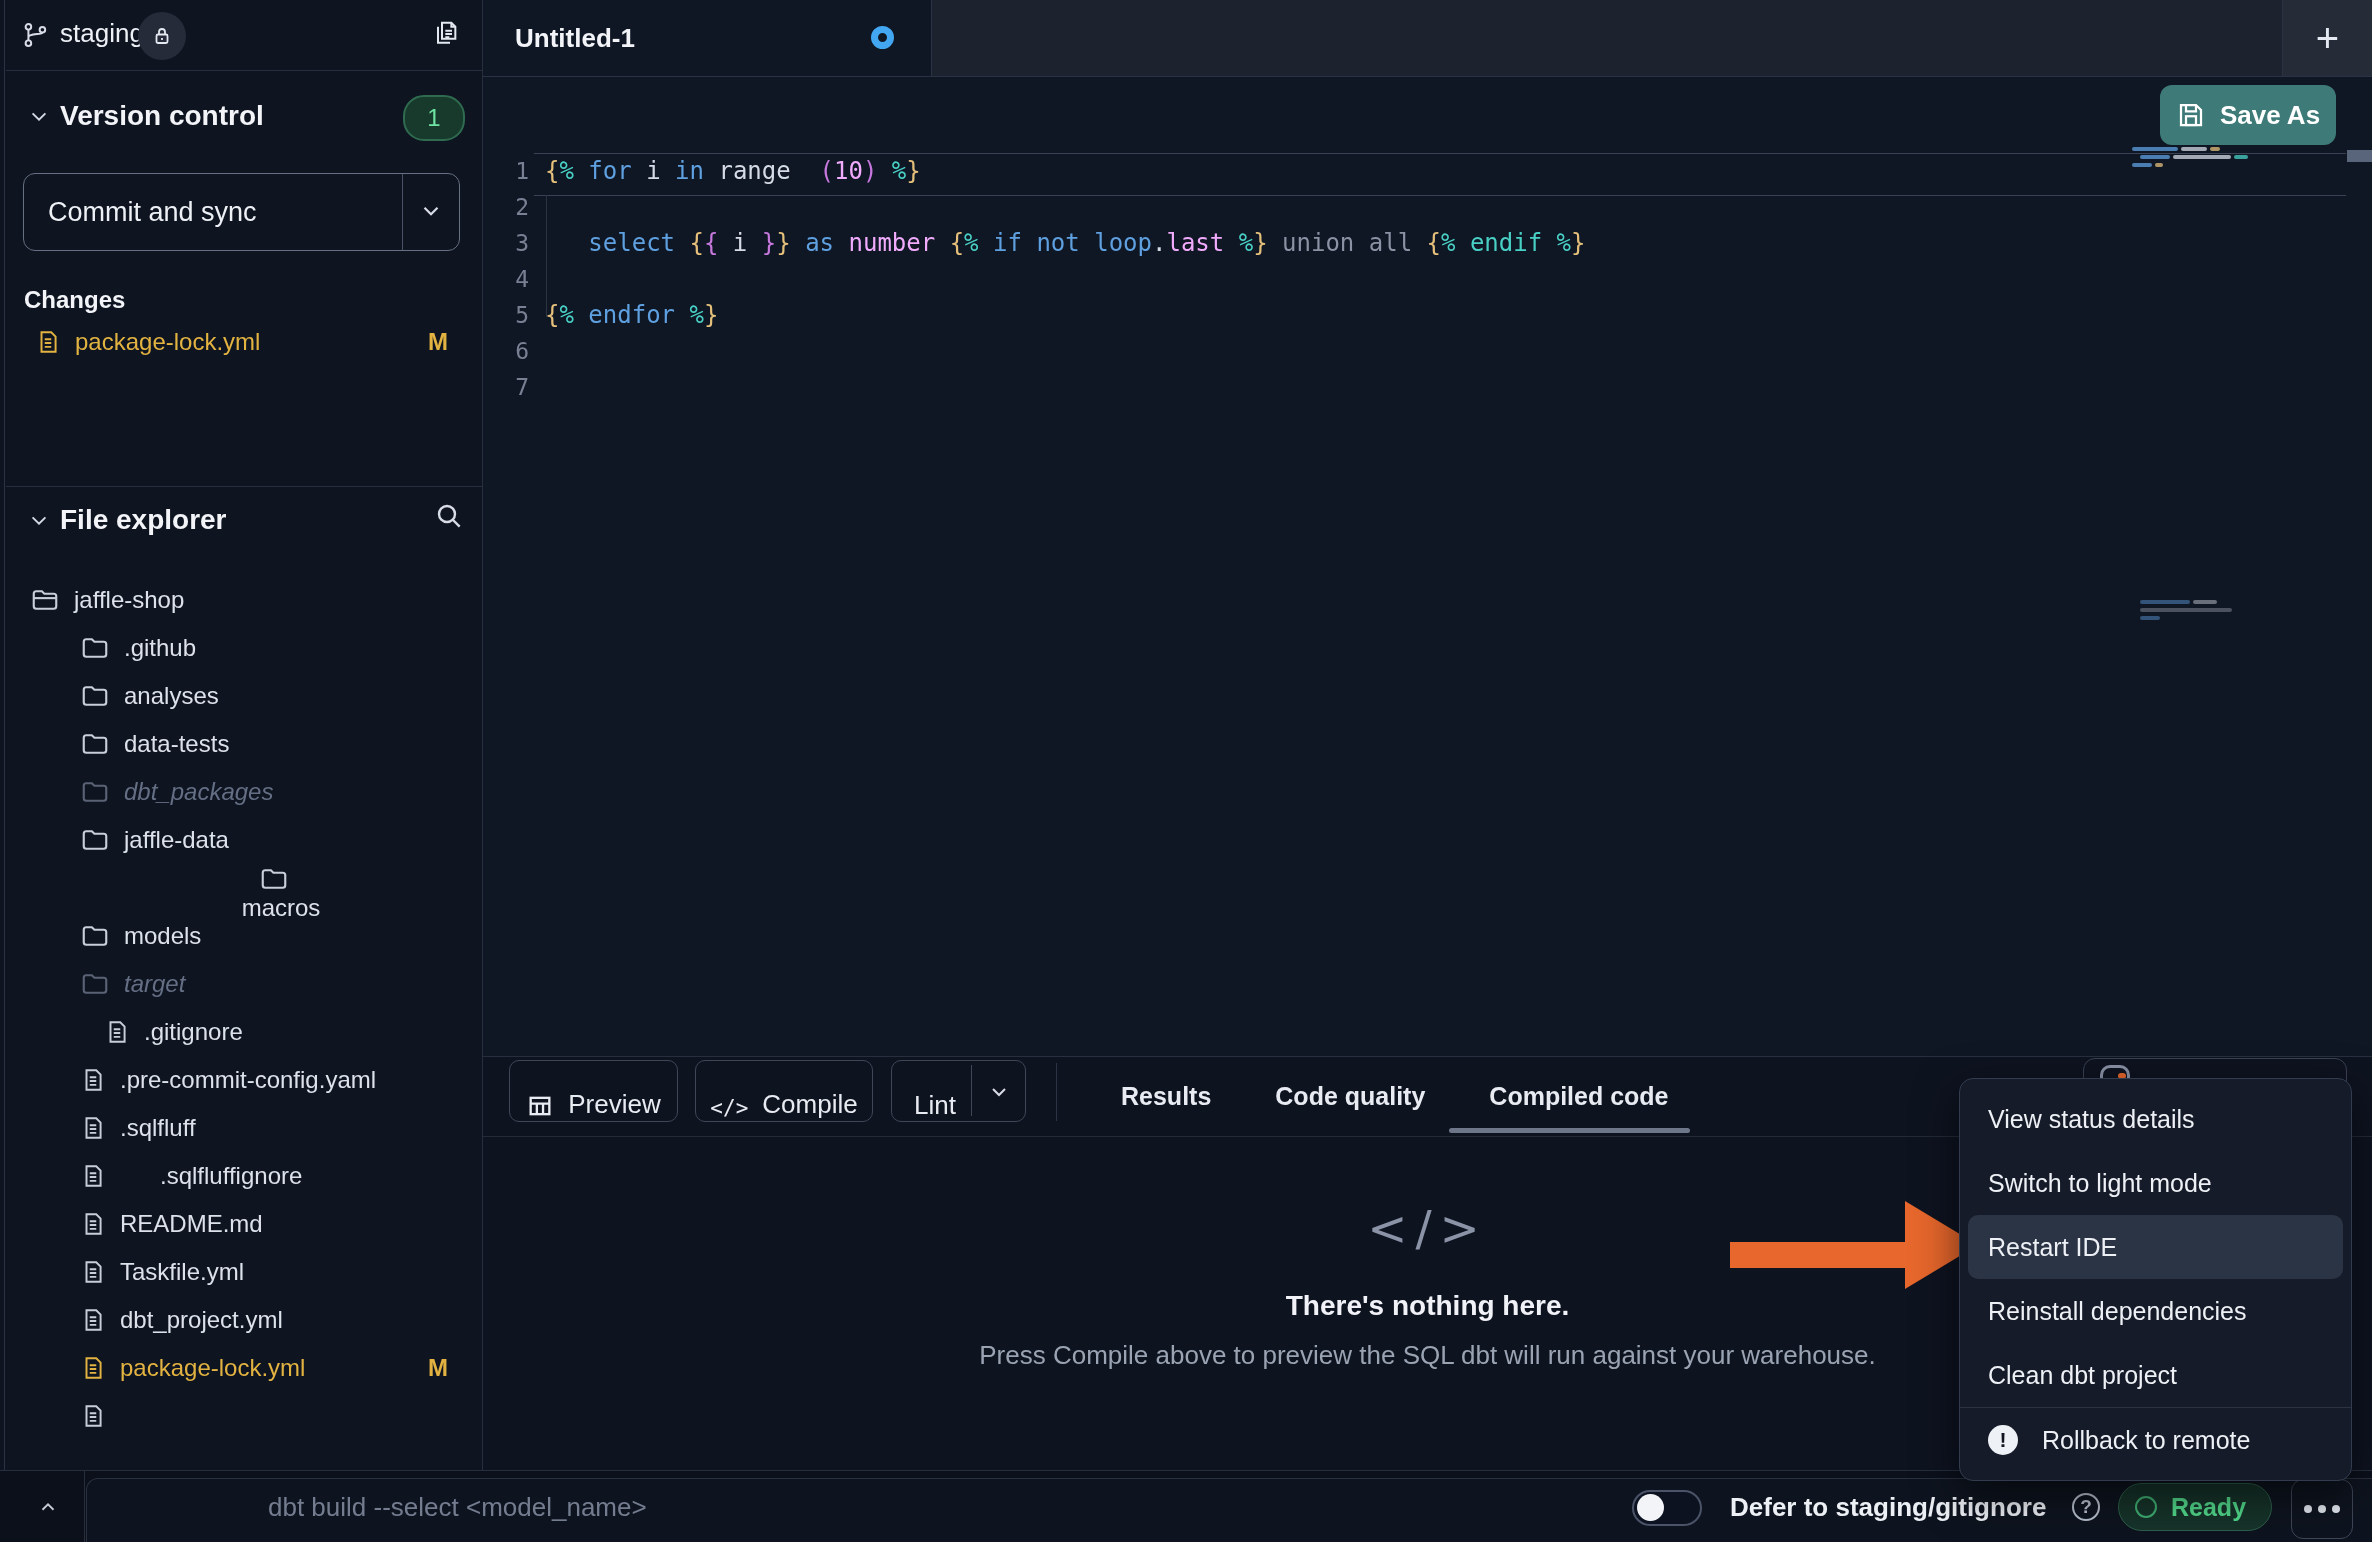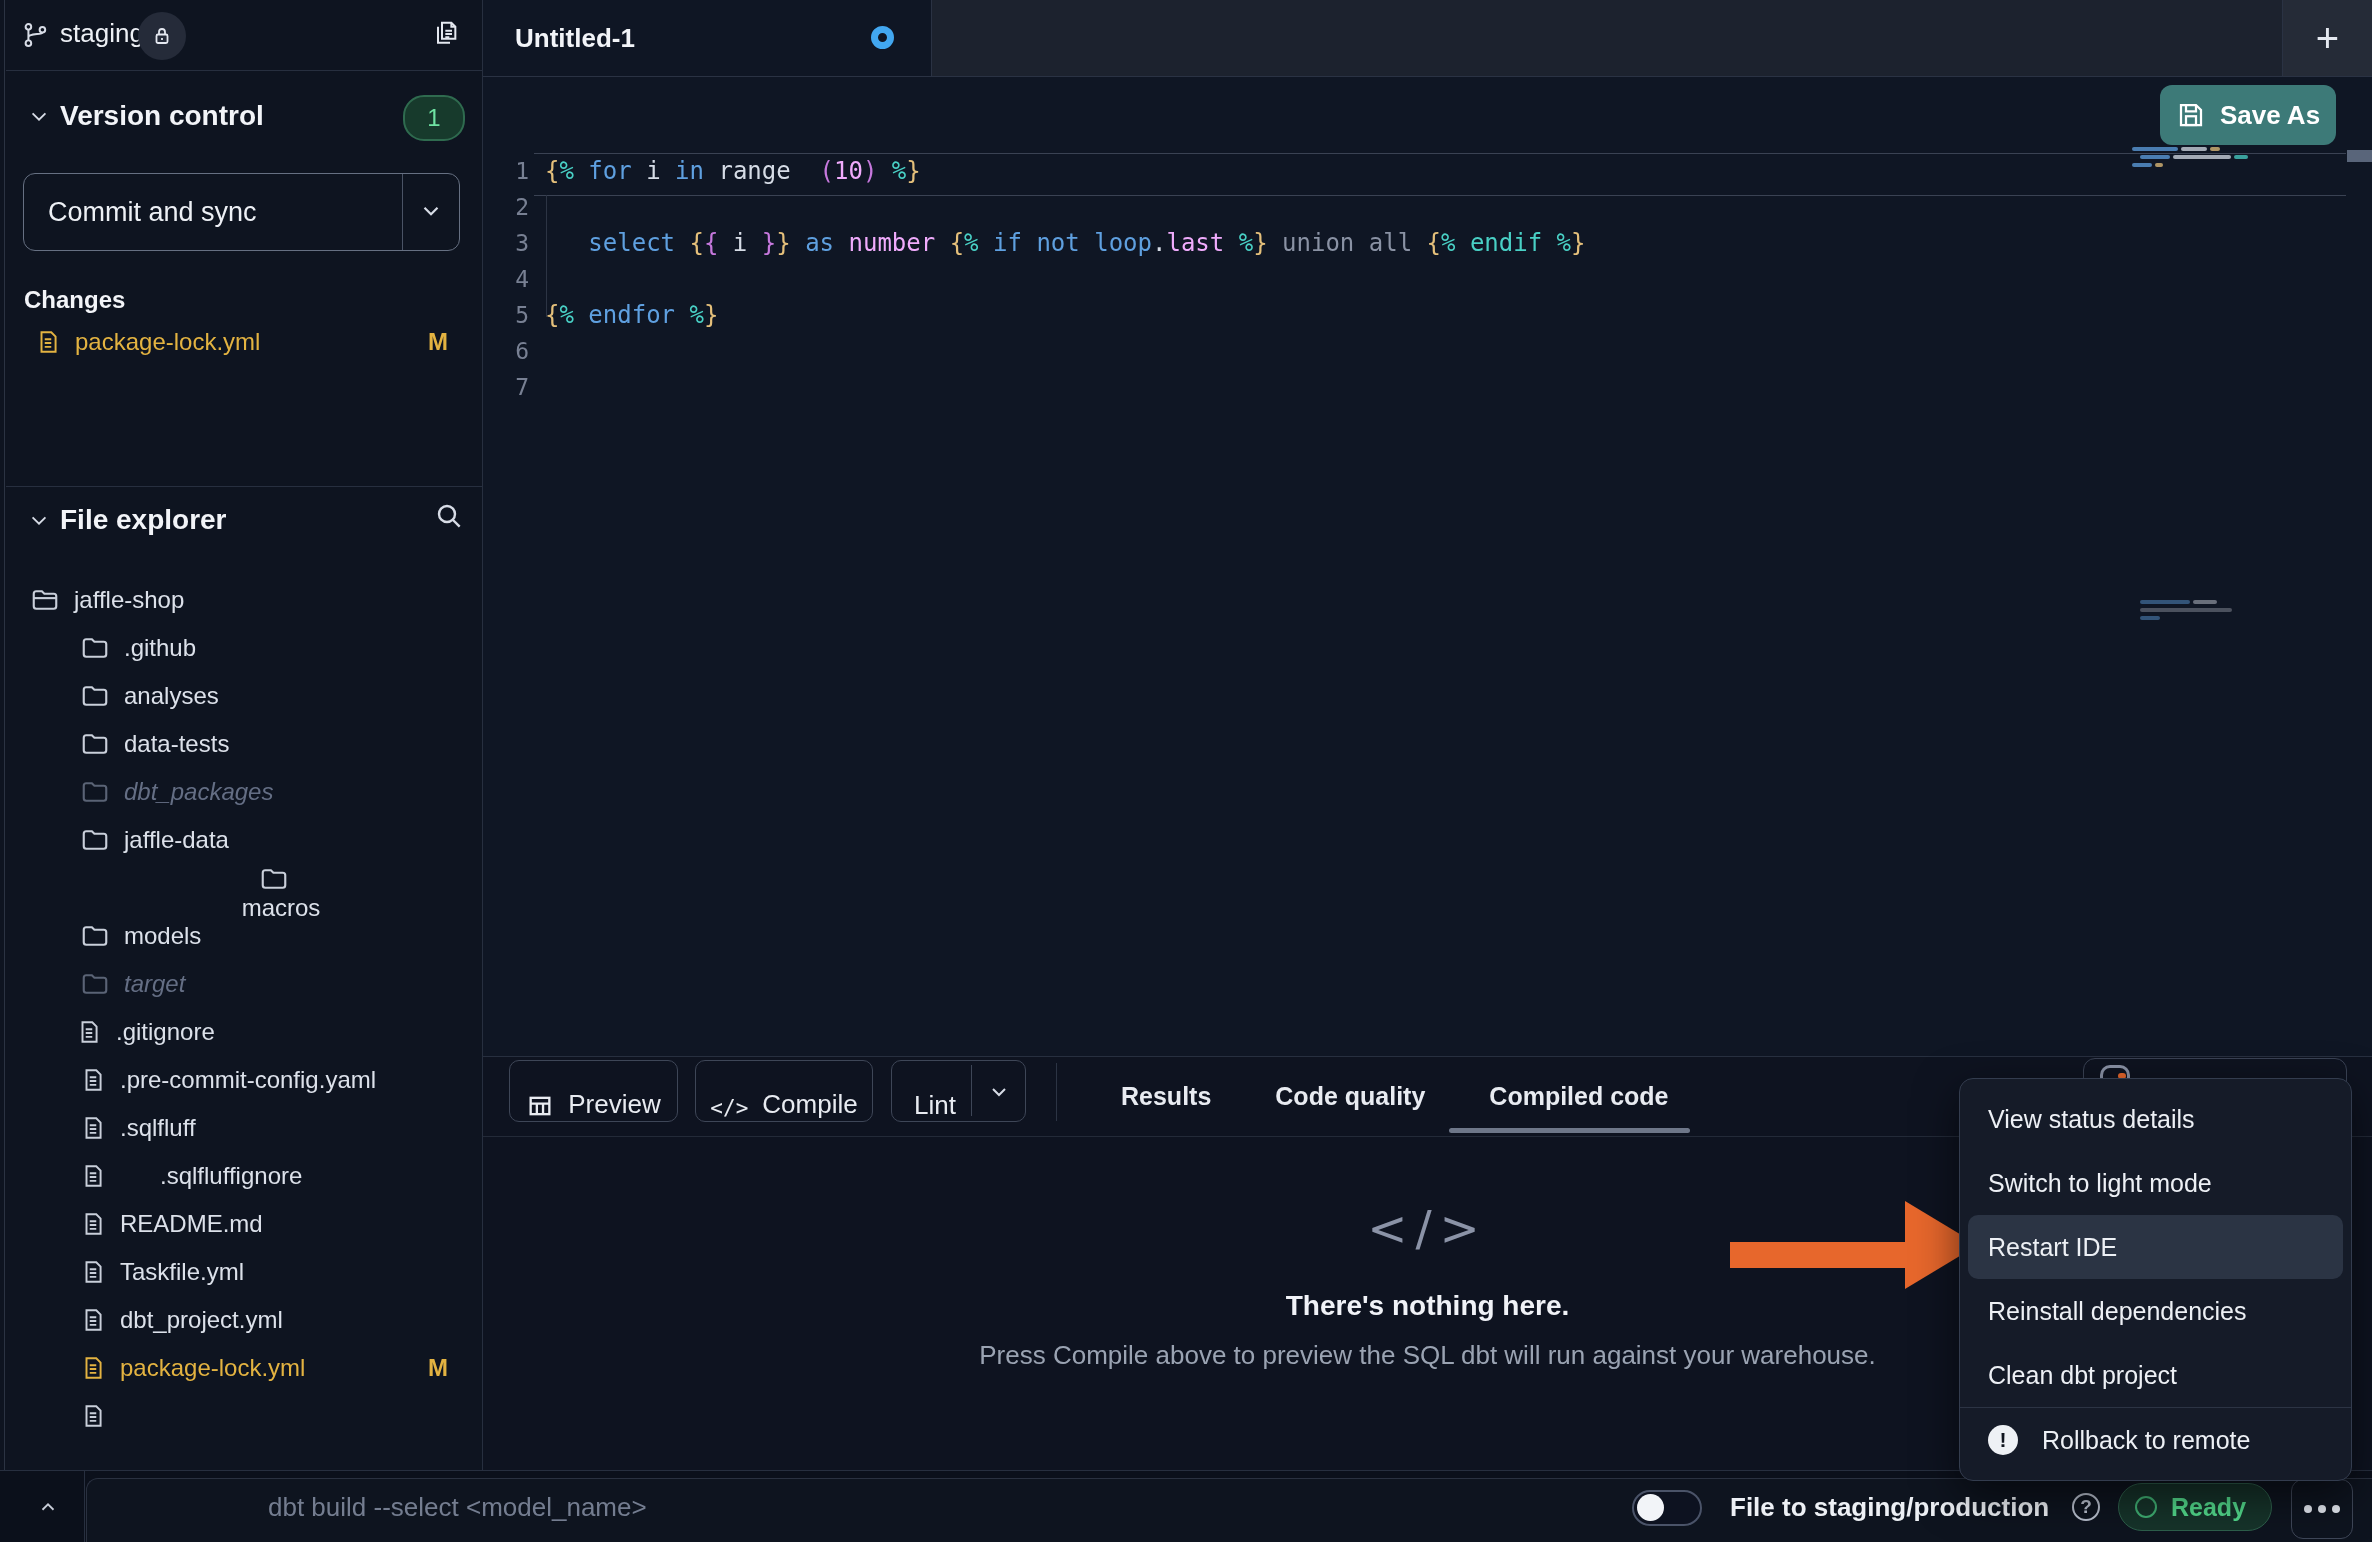--- a/index.html
+++ b/index.html
@@ -267,21 +267,21 @@
           <span>models</span>
         </div>
         <div class="tree-row muted" style="padding-left: 80px;">
           <span class="ic">
             <svg width="30" height="30" viewBox="0 0 24 24" fill="none" stroke="#5A6375" stroke-width="1.7">
               <path d="M3 7 a2 2 0 0 1 2-2 h4.5 l2 2 H19 a2 2 0 0 1 2 2 v8 a2 2 0 0 1 -2 2 H5 a2 2 0 0 1 -2-2 z"></path>
             </svg>
           </span>
           <span>target</span>
         </div>
-        <div class="tree-row" style="padding-left: 76px;">
+        <div class="tree-row" style="padding-left: 76px; margin-left: 28px;">
           <span class="ic">
             <svg width="26" height="26" viewBox="0 0 24 24" fill="none" stroke="#C9CFDA" stroke-width="1.8">
               <path d="M6 3 h9 l4 4 v14 H6 z"></path>
               <path d="M9 9.5 h6 M9 13 h6 M9 16.5 h6"></path>
             </svg>
           </span>
           <span>.gitignore</span>
         </div>
         <div class="tree-row" style="padding-left: 80px;">
           <span class="ic">
@@ -462,21 +462,21 @@
     <span class="bb-chev">
       <svg width="26" height="22" viewBox="0 0 24 24" fill="none" stroke="#C8CDD8" stroke-width="2">
           <polyline points="6,15 12,9 18,15"></polyline>
         </svg>
     </span>
     <span style="position:absolute;left:84px;top:0;width:1px;height:72px;background:#272F3F"></span>
     <span class="cmd-text">dbt build --select &lt;model_name&gt;</span>
     <span class="toggle">
         <span class="knob"></span>
       </span>
-    <span class="defer-lbl">File to staging/production</span>
+    <span class="defer-lbl">Defer to staging/gitignore</span>
     <span class="help">?</span>
     <span class="ready-pill">
       <span class="ready-circ"></span>
       <span class="ready-txt">Ready</span>
     </span>
     <span class="dots-btn">
       <span class="dot"></span>
         <span class="dot"></span>
         <span class="dot"></span>
     </span>

